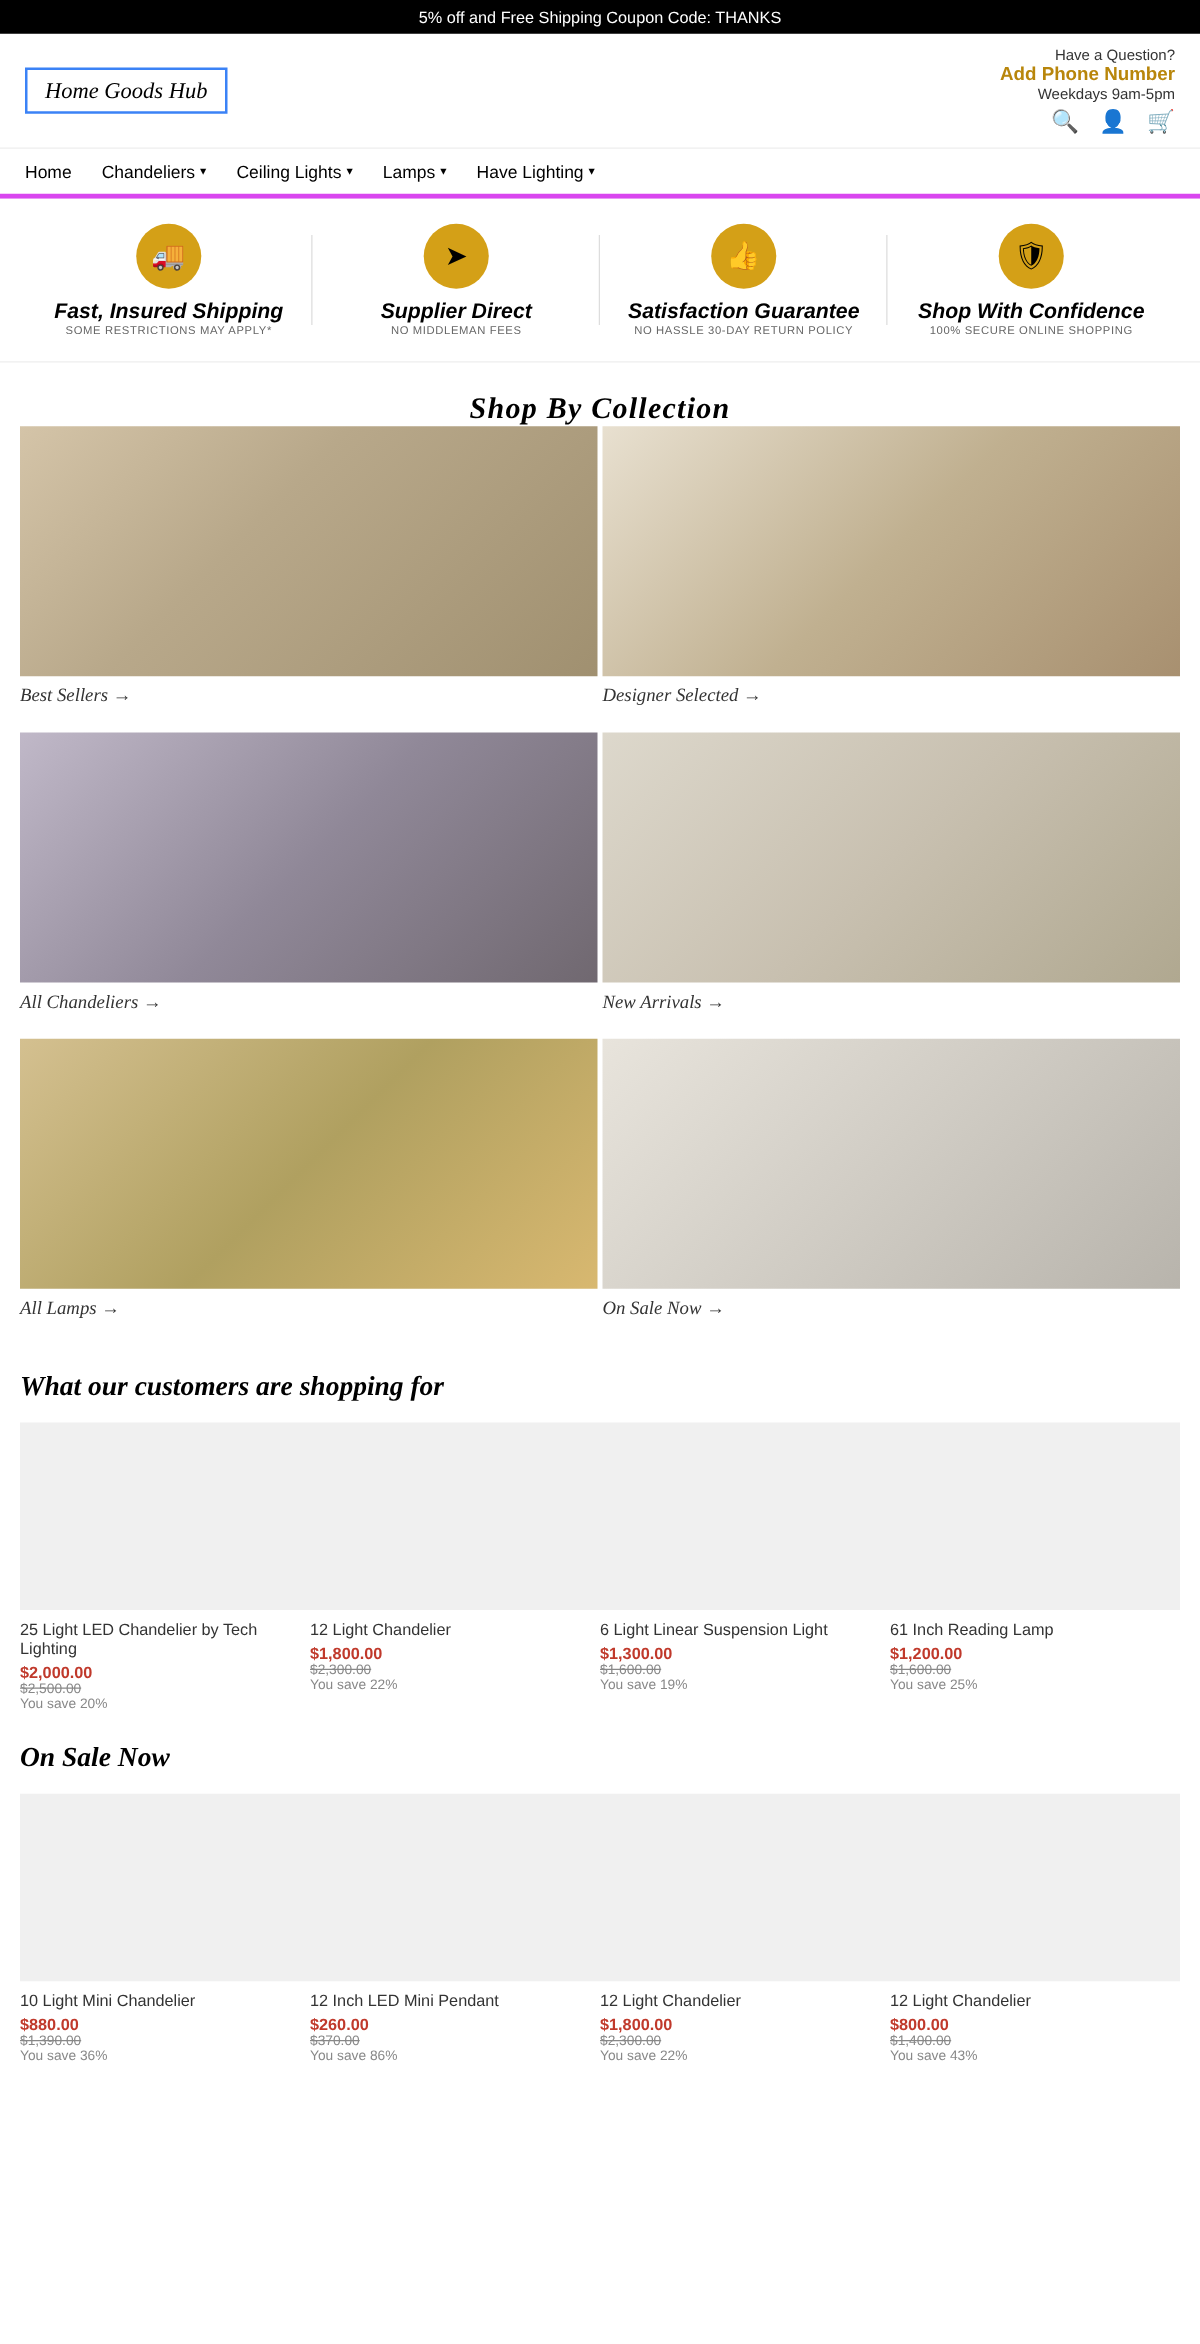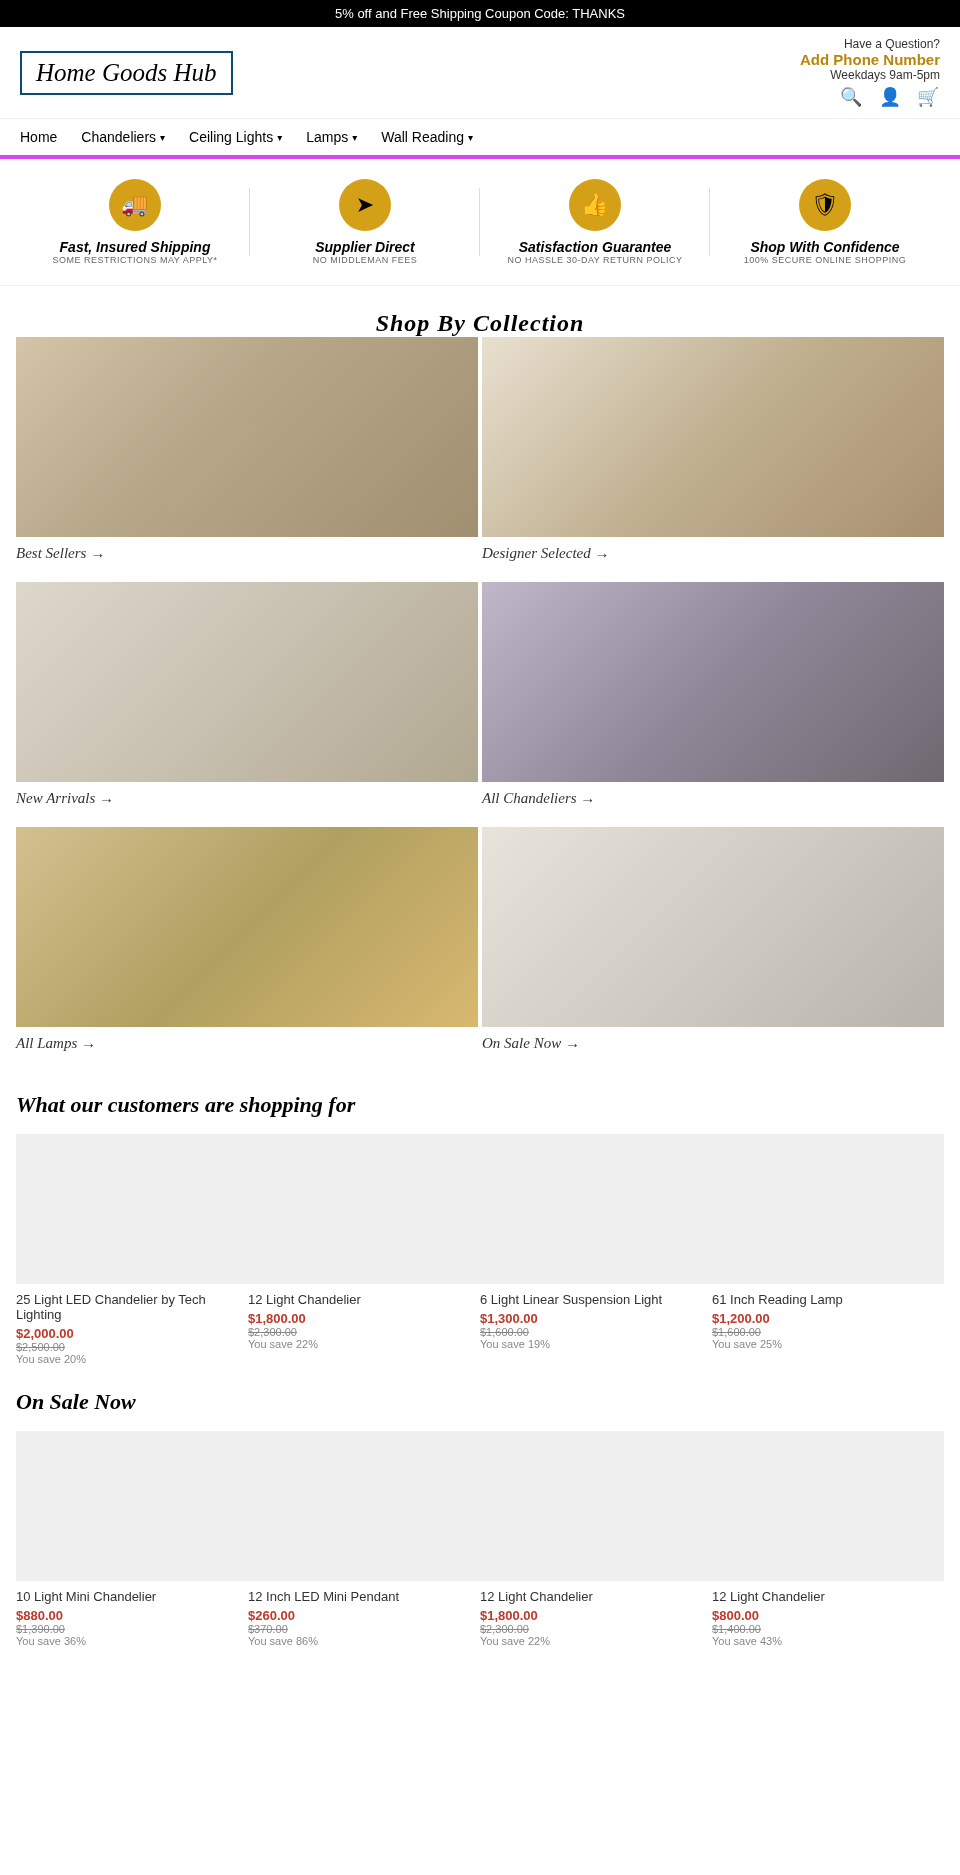--- a/index.html
+++ b/index.html
@@ -17,23 +17,23 @@
     
     .header {
       display: flex;
       align-items: center;
       justify-content: space-between;
       padding: 10px 20px;
       border-bottom: 1px solid #eee;
     }
     .header-logo {
       font-family: Georgia, serif;
-      font-size: 25px;
-      font-style: italic;
-      border: 2px solid #0c4a6e;
+      font-size: 18px;
+      font-style: italic;
+      border: 2px solid #3b82f6;
       padding: 6px 14px;
     }
     .header-right {
       text-align: right;
       font-size: 12px;
       color: #333;
     }
     .header-right .phone-link {
       color: #b8860b;
       font-weight: bold;
@@ -95,21 +95,21 @@
       height: 52px;
       background: #d4a017;
       border-radius: 50%;
       margin: 0 auto 8px;
       display: flex;
       align-items: center;
       justify-content: center;
       font-size: 22px;
     }
     .feature-title {
-      font-size: 14px;
+      font-size: 17px;
       font-style: italic;
       font-weight: bold;
     }
     .feature-sub {
       font-size: 9px;
       color: #666;
       letter-spacing: 0.5px;
     }
 
     
@@ -239,21 +239,21 @@
   </span>
   <span class="nav-item">
     <span>Ceiling Lights</span>
     <span class="nav-chevron">▾</span>
   </span>
   <span class="nav-item">
     <span>Lamps</span>
     <span class="nav-chevron">▾</span>
   </span>
   <span class="nav-item">
-    <span>Wall Reading</span>
+    <span>Have Lighting</span>
     <span class="nav-chevron">▾</span>
   </span>
 </nav>
 
 <div class="features-bar">
   <div class="feature-item">
     <div class="feature-icon-circle">🚚</div>
     <div class="feature-title">Fast, Insured Shipping</div>
     <div class="feature-sub">SOME RESTRICTIONS MAY APPLY*</div>
   </div>
@@ -280,27 +280,27 @@
 
   <div class="collection-item">
     <div class="collection-img img-living"></div>
     <span class="collection-label">Best Sellers →</span>
   </div>
   <div class="collection-item">
     <div class="collection-img img-kitchen"></div>
     <span class="collection-label">Designer Selected →</span>
   </div>
   <div class="collection-item">
+    <div class="collection-img img-chandelier-bedroom"></div>
+    <span class="collection-label">All Chandeliers →</span>
+  </div>
+
+  <div class="collection-item">
     <div class="collection-img img-dining"></div>
     <span class="collection-label">New Arrivals →</span>
-  </div>
-
-  <div class="collection-item">
-    <div class="collection-img img-chandelier-bedroom"></div>
-    <span class="collection-label">All Chandeliers →</span>
   </div>
   <div class="collection-item">
     <div class="collection-img img-lamps"></div>
     <span class="collection-label">All Lamps →</span>
   </div>
   <div class="collection-item">
     <div class="collection-img img-sale"></div>
     <span class="collection-label">On Sale Now →</span>
   </div>
 </div>

